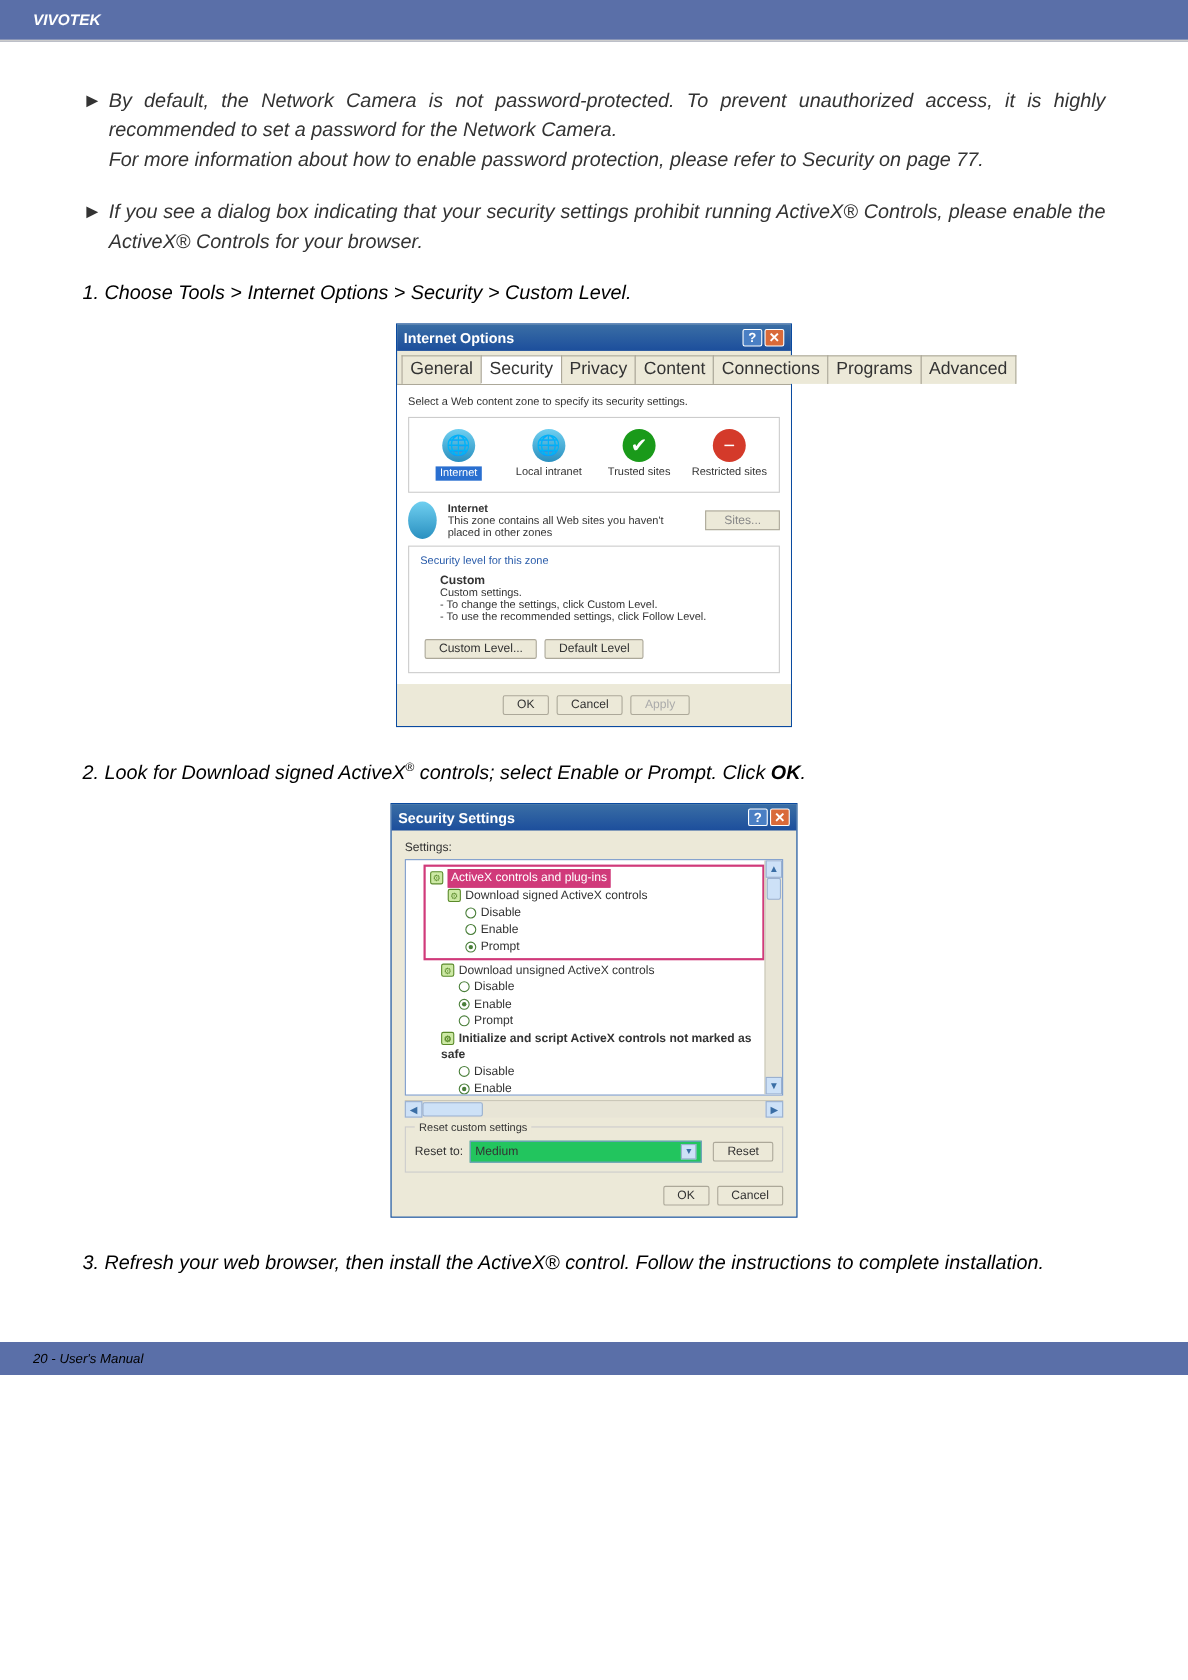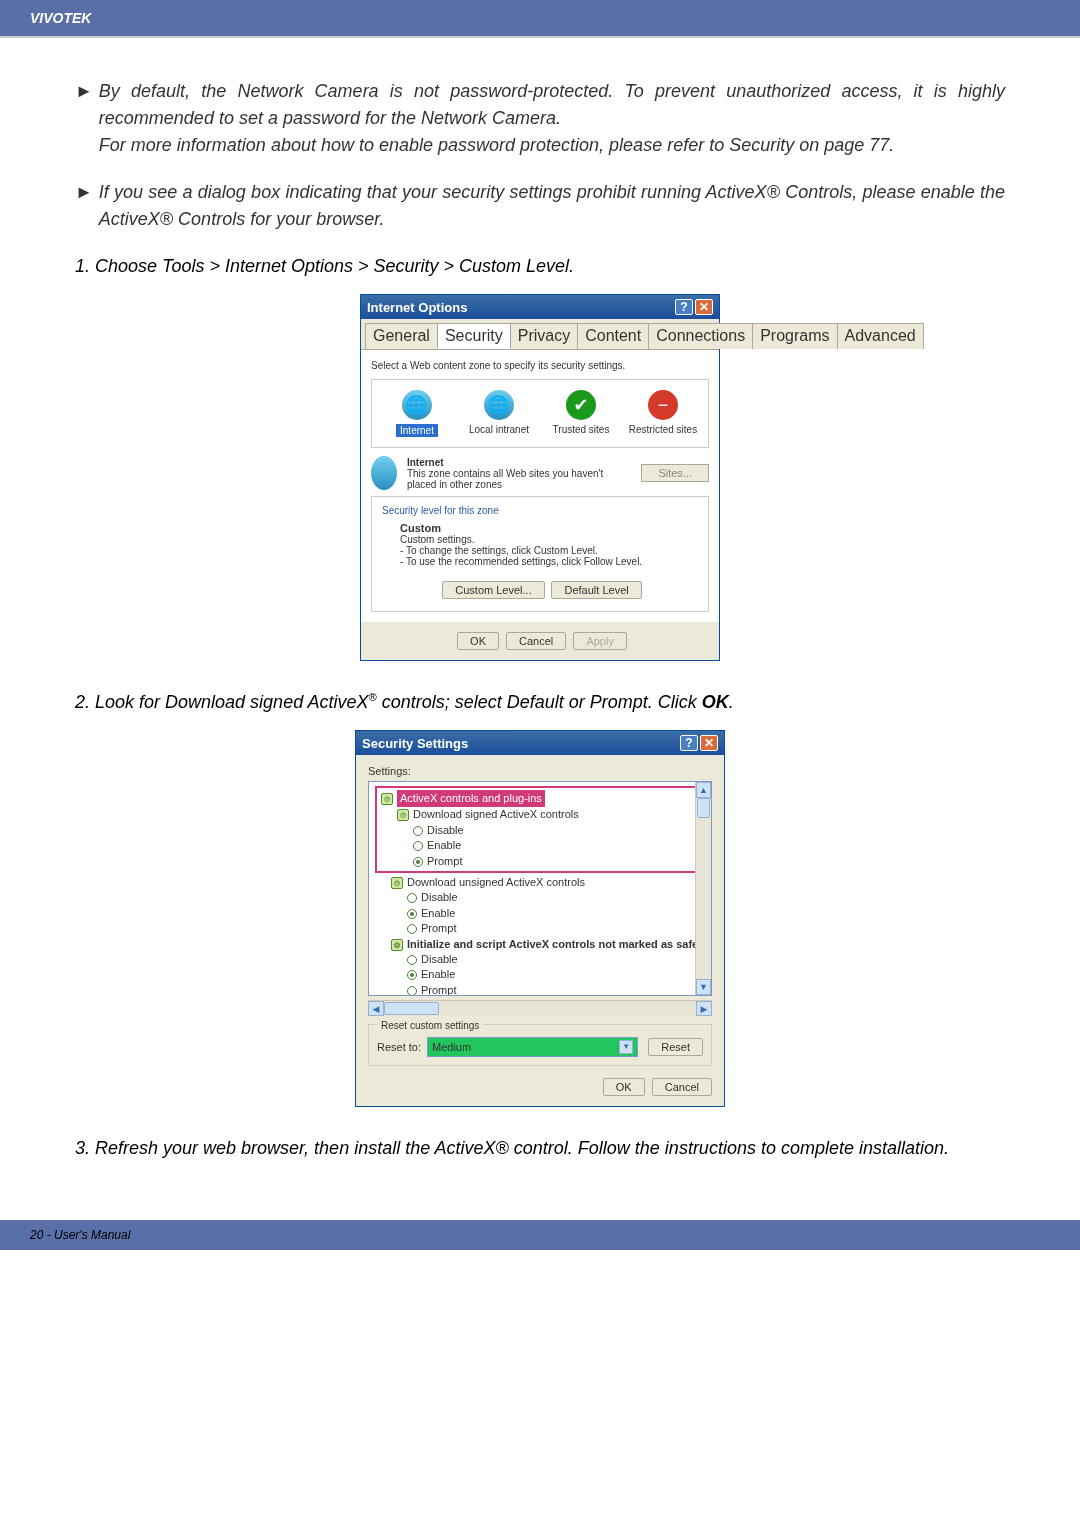--- a/index.html
+++ b/index.html
@@ -134,21 +134,21 @@
   .io-fieldset {
     border: 1px solid #ccc;
     padding: 8px 10px 12px 10px;
     font-size: 10px;
     color: #333;
   }
   .io-fieldset .ftitle { color: #2a5caa; margin-bottom: 6px; font-size:10px;}
   .io-fieldset .custom { margin-left: 18px; }
   .io-fieldset .custom b { font-size: 11px; }
   .io-btnrow {
-    text-align: center; margin-top: 14px;
+    text-align: left; margin-top: 14px;
   }
   .io-btn {
     display: inline-block;
     padding: 2px 12px;
     border: 1px solid #aca899;
     background: #ece9d8;
     font-size: 11px;
     margin-left: 4px;
     border-radius: 2px;
   }
@@ -169,21 +169,21 @@
   }
   .ss-body { padding: 10px 12px; }
   .ss-list {
     border: 1px solid #7a9ac9;
     background: #fff;
     height: 215px;
     margin: 4px 0;
     position: relative;
     overflow: hidden;
   }
-  .ss-list-inner { padding: 4px 6px; font-size: 11px; line-height: 1.4;}
+  .ss-list-inner { padding: 4px 16px; font-size: 11px; line-height: 1.4;}
   .ss-hi {
     background: #d03a7a;
     color: #fff;
     display: inline-block;
     padding: 0 2px;
     border: 1px solid #d03a7a;
   }
   .ss-pink-outline {
     border: 2px solid #d03a7a;
     padding: 2px 4px;
@@ -337,21 +337,21 @@
       </div>
       <div class="io-footer">
         <span class="io-btn">OK</span>
         <span class="io-btn">Cancel</span>
         <span class="io-btn" style="color:#aaa">Apply</span>
       </div>
     </div>
   </div>
 
   <div class="step">
-    <span>2. Look for Download signed ActiveX</span><sup>®</sup><span> controls; select Default or Prompt. Click </span><strong>OK</strong><span>.</span>
+    <span>2. Look for Download signed ActiveX</span><sup>®</sup><span> controls; select Enable or Prompt. Click </span><strong>OK</strong><span>.</span>
   </div>
 
   <div class="dialog-wrap">
     <div class="ss-dialog">
       <div class="io-title">
         <span>Security Settings</span>
         <span class="io-title-btns">
           <span class="io-title-btn help">?</span>
           <span class="io-title-btn">✕</span>
         </span>

